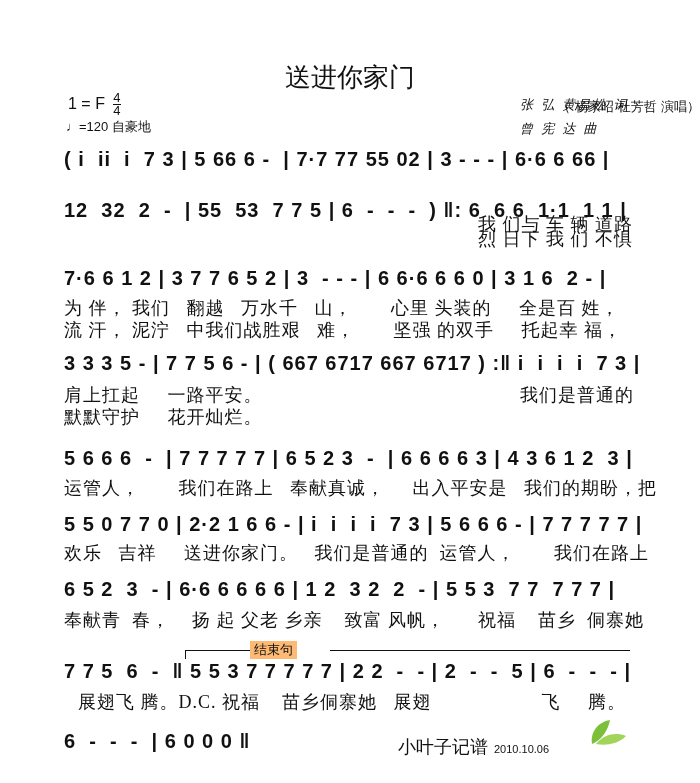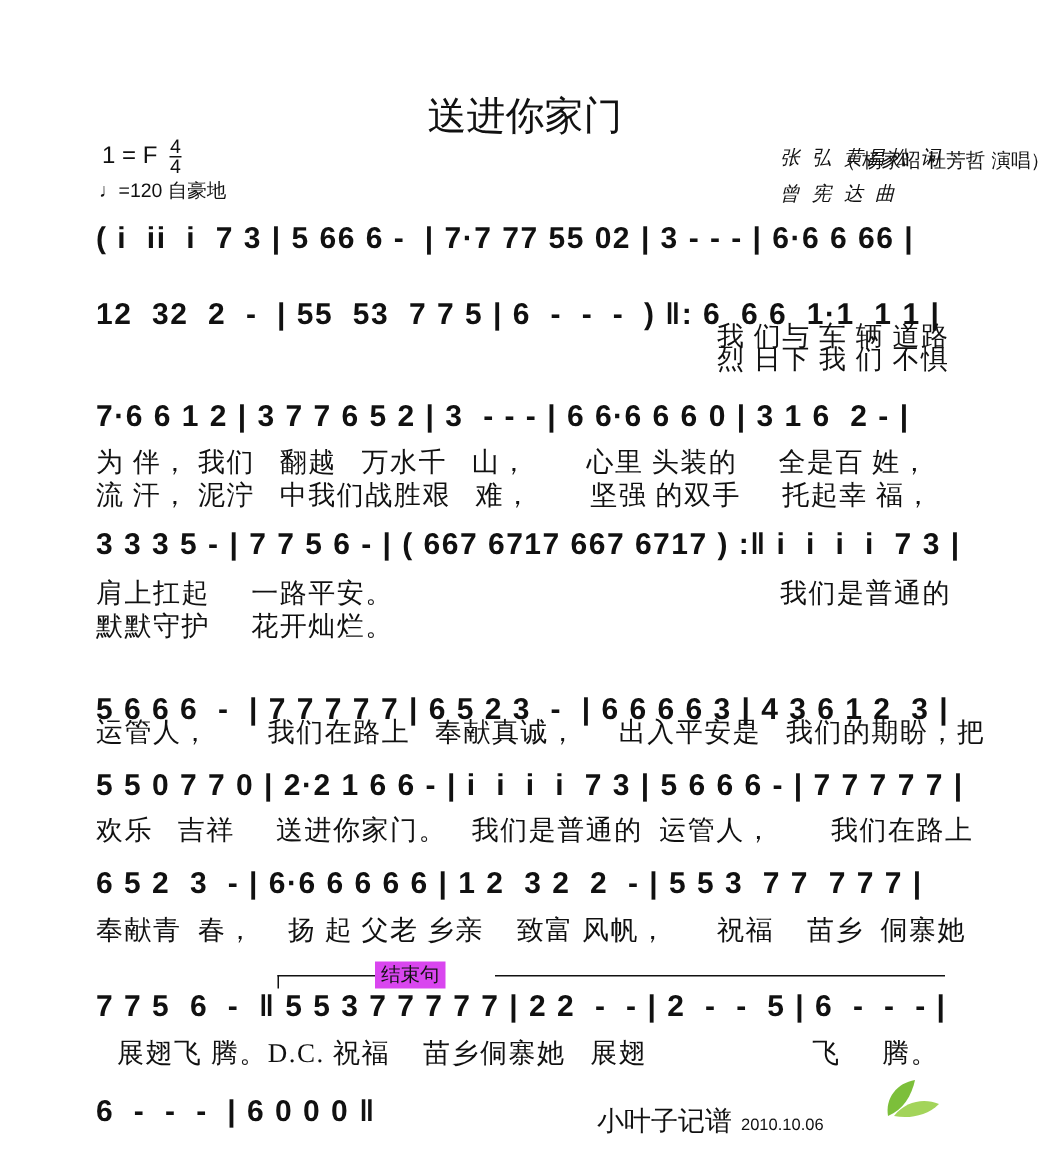--- a/index.html
+++ b/index.html
@@ -9,21 +9,21 @@
   .title { left:0; width:700px; top:60px; text-align:center; font-size:26px; font-family:"DejaVu Sans", sans-serif; }
   .singers { left:0; width:700px; top:98px; text-align:right; font-size:13px; font-family:"DejaVu Sans", sans-serif; }
   .credit { font-size:13px; font-family:"DejaVu Sans", sans-serif; letter-spacing:2px;font-style:italic; }
   .key { left:68px; top:92px; font-size:16px; }
   .ts { display:inline-block; vertical-align:middle; text-align:center; line-height:12px; font-size:13px; margin-left:4px; }
   .tempo { left:66px; top:118px; font-size:13px; }
   .line { position:absolute; left:64px; width:580px; height:30px; font-weight:bold; font-size:20px; white-space:pre; letter-spacing:1px; }
   .lyr { position:absolute; left:64px; font-size:18px; font-family:Liberation Serif, serif; white-space:pre; letter-spacing:1px; }
   .endbracket { position:absolute; left:185px; top:650px; width:100px; height:8px; border-top:1px solid #111; border-left:1px solid #111; }
   .endline { position:absolute; left:330px; top:650px; width:300px; border-top:1px solid #111; }
-  .endlabel { position:absolute; left:250px; top:641px; font-size:13px; font-family:"DejaVu Serif", serif; background:#d946ef; padding:0 4px; }
+  .endlabel { position:absolute; left:250px; top:641px; font-size:13px; font-family:"DejaVu Serif", serif; background:#fdba74; padding:0 4px; }
   .footer { left:398px; top:735px; font-size:18px; font-family:"DejaVu Serif", serif; }
   .footer small { font-size:11px; font-family:"Liberation Sans", sans-serif; margin-left:6px; }
   .leaf { left:588px; top:718px; width:40px; height:30px; }
 </style>
 </head>
 <body>
 
 <div class="abs title">送进你家门</div>
 <div class="abs singers">（ 杨家昭 杜芳哲 演唱）</div>
 <div class="abs credit" style="left:520px; top:96px;">张 弘 黄昌松 词</div>
@@ -48,21 +48,21 @@
 
 <div class="line" style="top:267px;">7·6 6 1 2 | 3 7 7 6 5 2 | 3  - - - | 6 6·6 6 6 0 | 3 1 6  2 - |</div>
 <div class="lyr" style="top:296px;">为 伴， 我们   翻越   万水千   山，       心里 头装的     全是百 姓，</div>
 <div class="lyr" style="top:318px;">流 汗， 泥泞   中我们战胜艰   难，       坚强 的双手     托起幸 福，</div>
 
 <div class="line" style="top:352px;">3 3 3 5 - | 7 7 5 6 - | ( 667 6717 667 6717 ) :‖ i  i  i  i  7 3 |</div>
 <div class="lyr" style="top:383px;">肩上扛起     一路平安。</div>
 <div class="lyr" style="top:405px;">默默守护     花开灿烂。</div>
 <div class="lyr" style="left:520px; top:383px;">我们是普通的</div>
 
-<div class="line" style="top:447px;margin-top:15px;">5 6 6 6  -  | 7 7 7 7 7 | 6 5 2 3  -  | 6 6 6 6 3 | 4 3 6 1 2  3 |</div>
+<div class="line" style="top:447px;">5 6 6 6  -  | 7 7 7 7 7 | 6 5 2 3  -  | 6 6 6 6 3 | 4 3 6 1 2  3 |</div>
 <div class="lyr" style="top:476px;">运管人，       我们在路上   奉献真诚，     出入平安是   我们的期盼，把</div>
 
 <div class="line" style="top:513px;">5 5 0 7 7 0 | 2·2 1 6 6 - | i  i  i  i  7 3 | 5 6 6 6 - | 7 7 7 7 7 |</div>
 <div class="lyr" style="top:541px;">欢乐   吉祥     送进你家门。   我们是普通的  运管人，       我们在路上</div>
 
 <div class="line" style="top:578px;">6 5 2  3  - | 6·6 6 6 6 6 | 1 2  3 2  2  - | 5 5 3  7 7  7 7 7 |</div>
 <div class="lyr" style="top:608px;">奉献青  春，    扬 起 父老 乡亲    致富 风帆，      祝福    苗乡  侗寨她</div>
 
 <div class="endbracket"></div>
 <div class="endline"></div>

